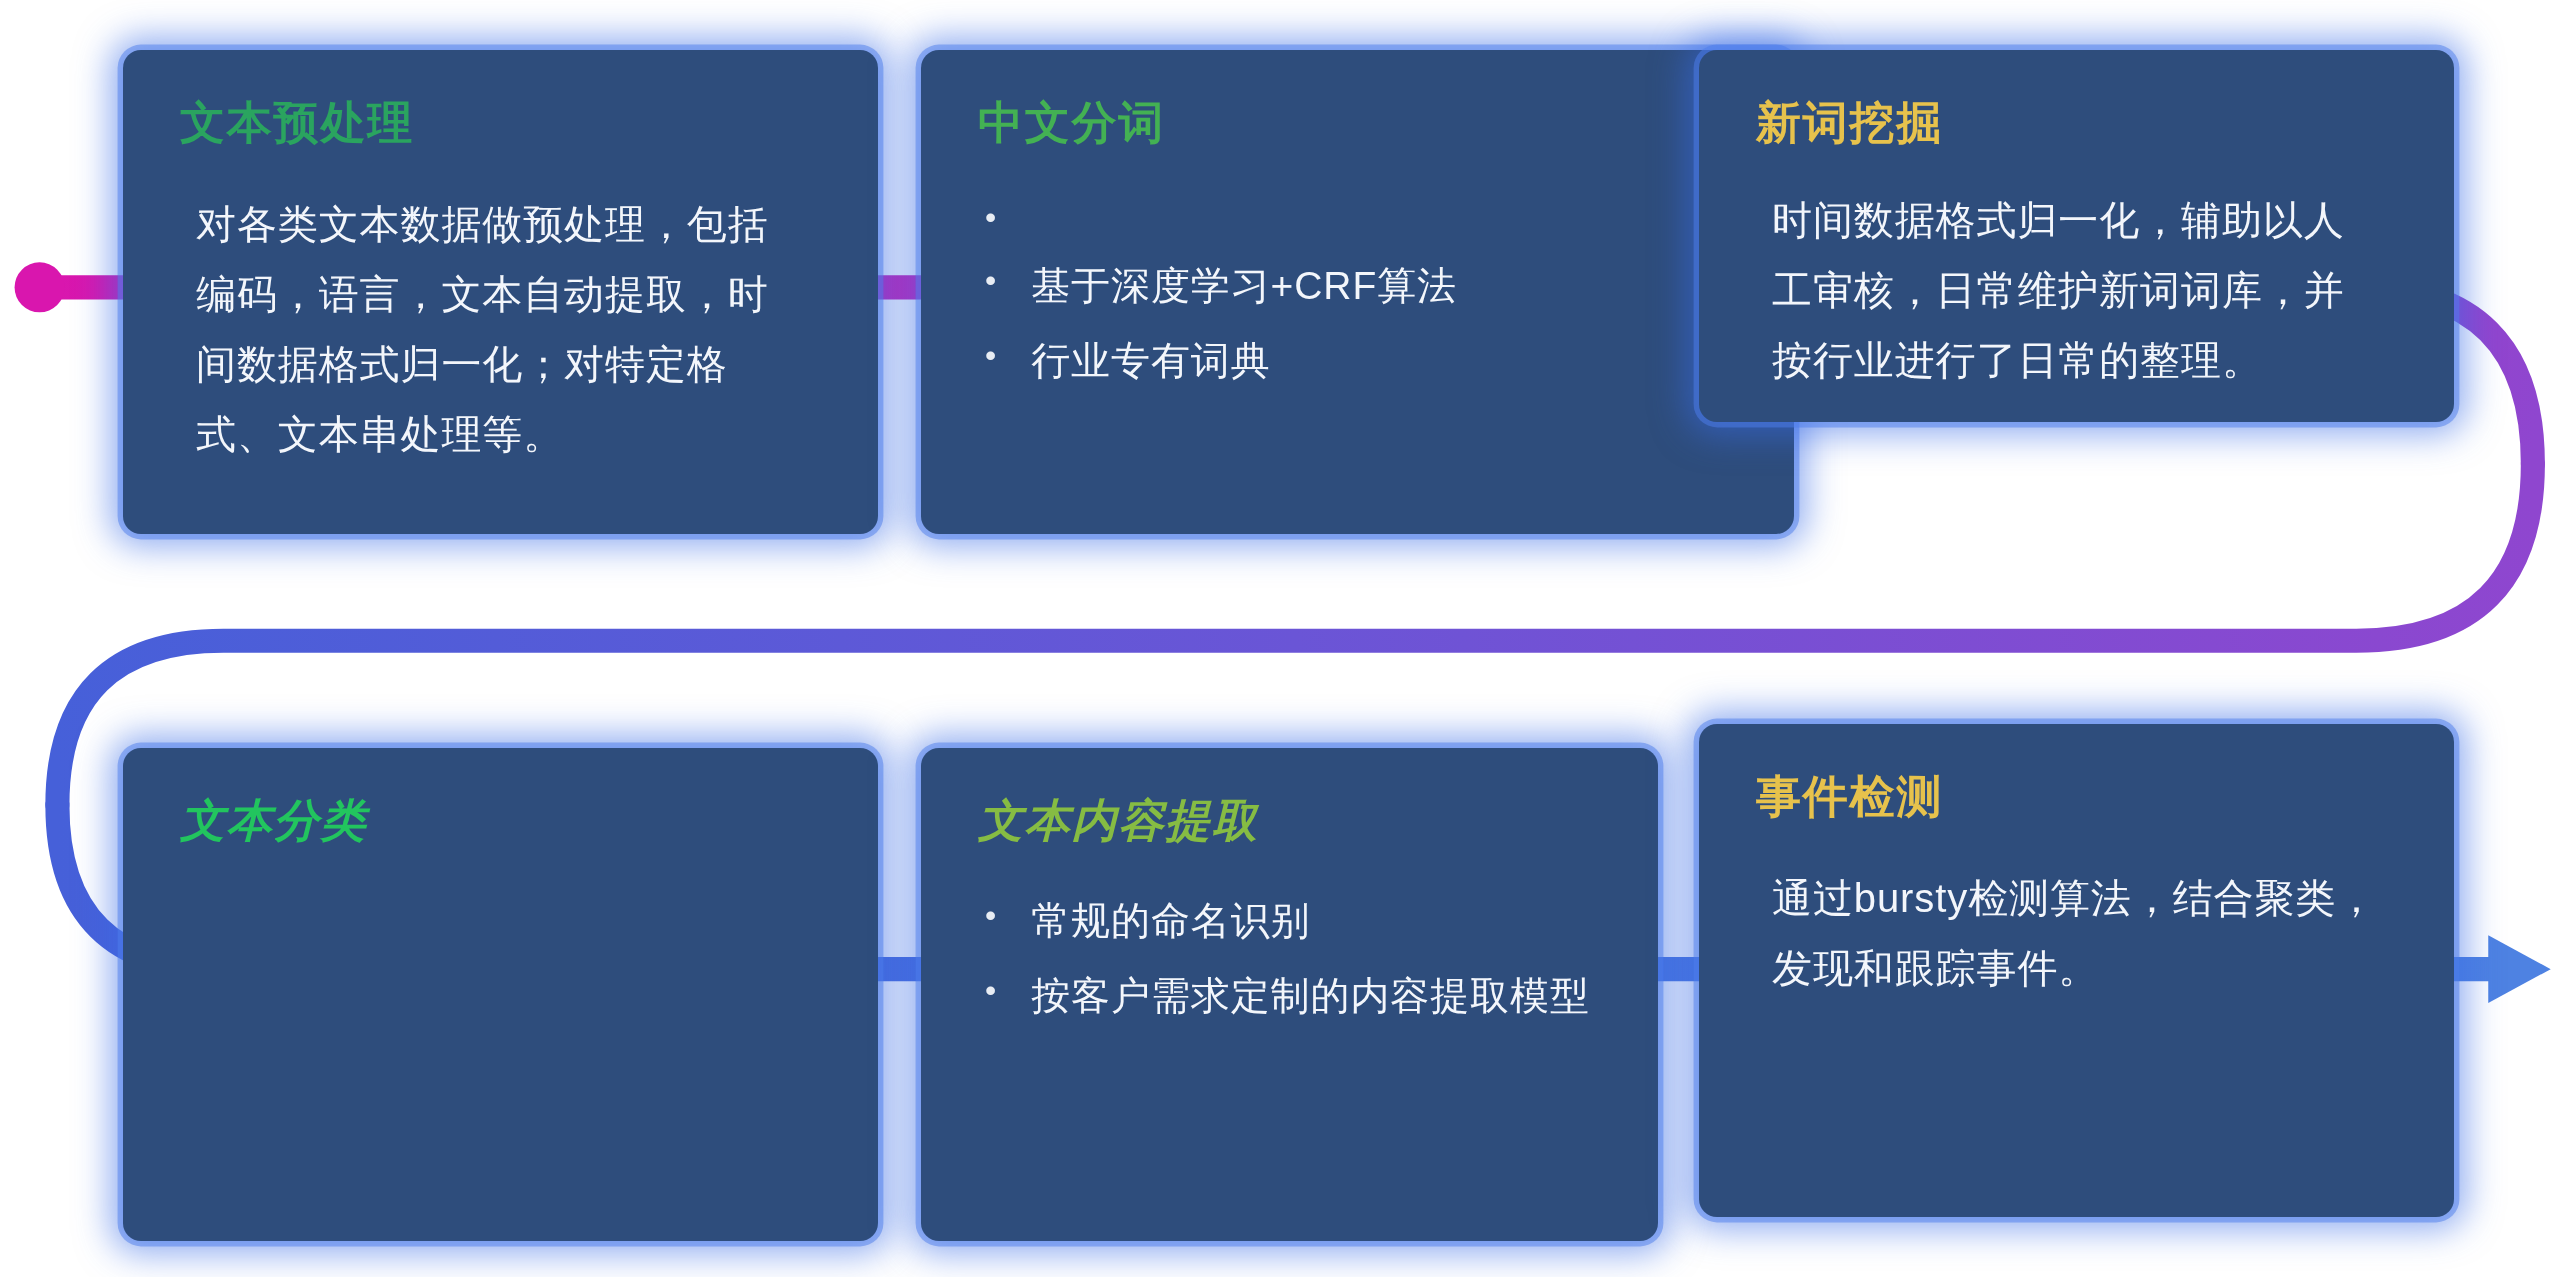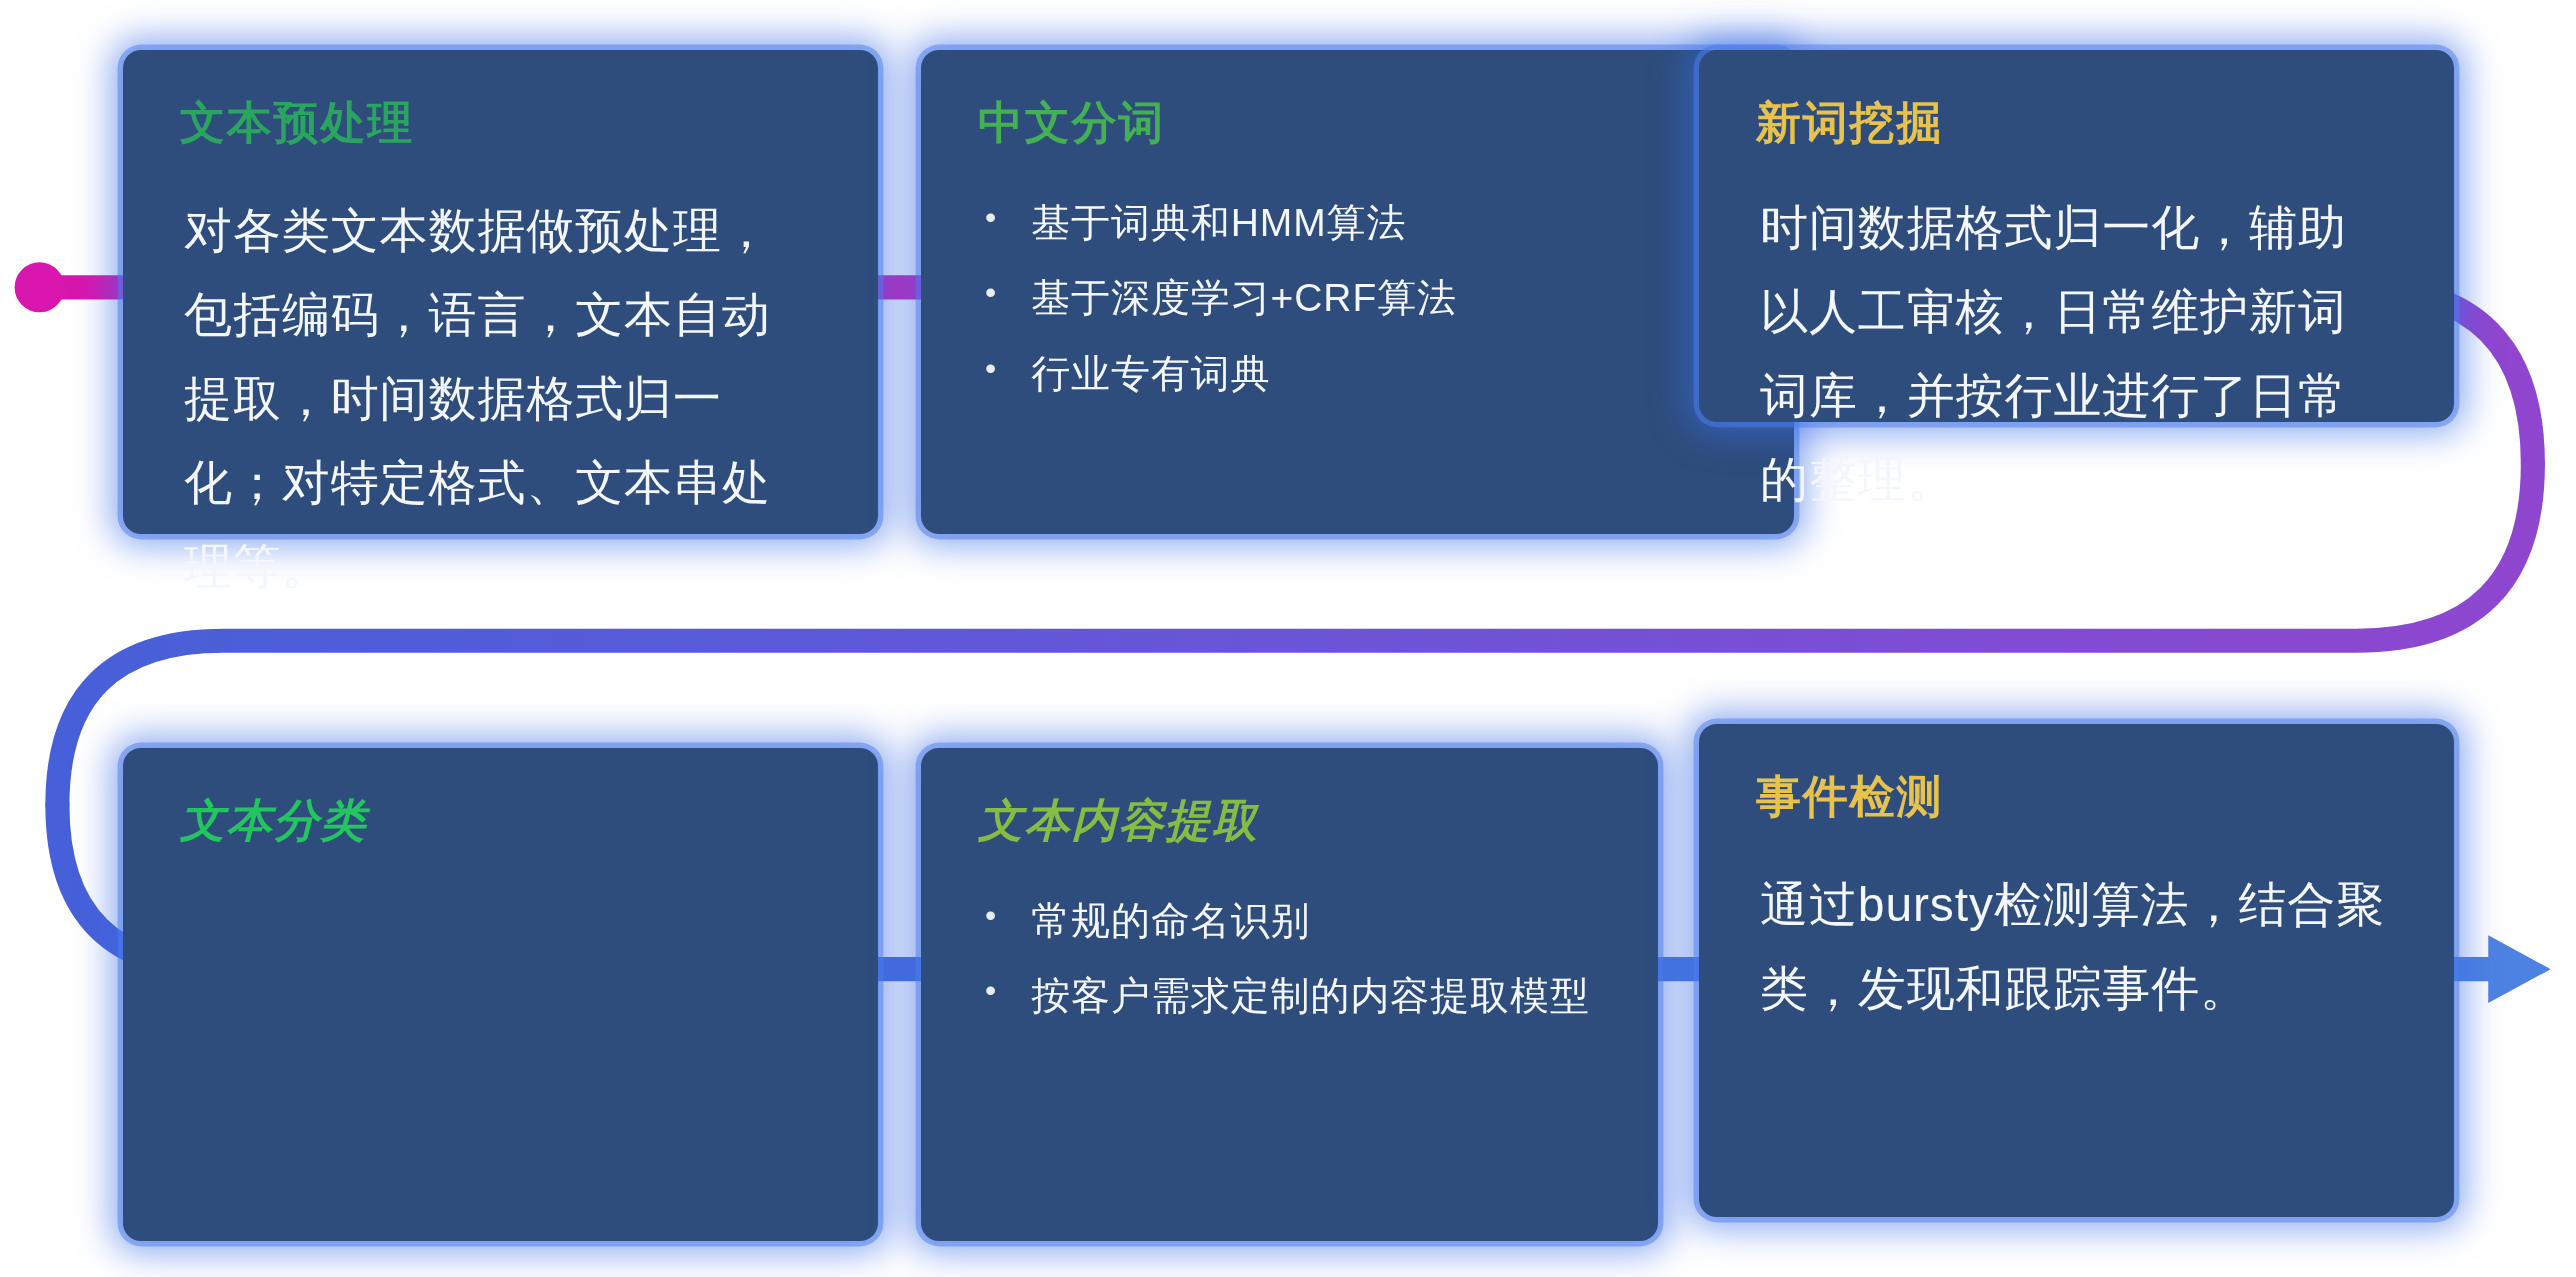--- a/index.html
+++ b/index.html
@@ -22,21 +22,21 @@
   .card-1{left:123px;top:50px;width:755px;height:484px;}
   .card-2{left:921px;top:50px;width:873px;height:484px;}
   .card-3{left:1699px;top:50px;width:755px;height:372px;font-family:Liberation Mono, monospace;}
   .card-4{left:123px;top:748px;width:755px;height:493px;}
   .card-5{left:921px;top:748px;width:737px;height:493px;}
   .card-6{left:1699px;top:724px;width:755px;height:493px;}
   .card-title{
     font-size:45px;font-weight:700;margin:0 0 36px 0;letter-spacing:1.8px;
   }
   .card-body{
-    font-size:48px;line-height:1.75;margin:4px;letter-spacing:0.9px;
+    font-size:40px;line-height:1.75;margin:16px;letter-spacing:0.9px;
     color:var(--body-text,#f3f6fb);
   }
   .bullet-list{list-style:none;margin:5.4px 0 0 0;padding:0 0 0 7.1px;color:var(--body-text,#f3f6fb);}
   .bullet-item{display:flex;gap:34px;font-size:39px;line-height:1.75;margin-bottom:7.1px;letter-spacing:0.9px;}
   .bullet-dot{font-size:32px;line-height:inherit;opacity:0.95;}
 </style>
 </head>
 <body>
 
 <div class="canvas">
@@ -70,21 +70,20 @@
   <section class="card card-1">
     <h2 class="card-title" style="color: rgb(42, 164, 95);">文本预处理</h2>
     <p class="card-body">对各类文本数据做预处理，包括编码，语言，文本自动提取，时间数据格式归一化；对特定格式、文本串处理等。</p>
   </section>
 
   <section class="card card-2">
     <h2 class="card-title" style="color: rgb(67, 177, 83);">中文分词</h2>
     <ul class="bullet-list">
       <li class="bullet-item">
         <span class="bullet-dot">•</span>
-        <span>基于词典和HMM算法</span>
       </li>
       <li class="bullet-item">
         <span class="bullet-dot">•</span>
         <span>基于深度学习+CRF算法</span>
       </li>
       <li class="bullet-item">
         <span class="bullet-dot">•</span>
         <span>行业专有词典</span>
       </li>
     </ul>

